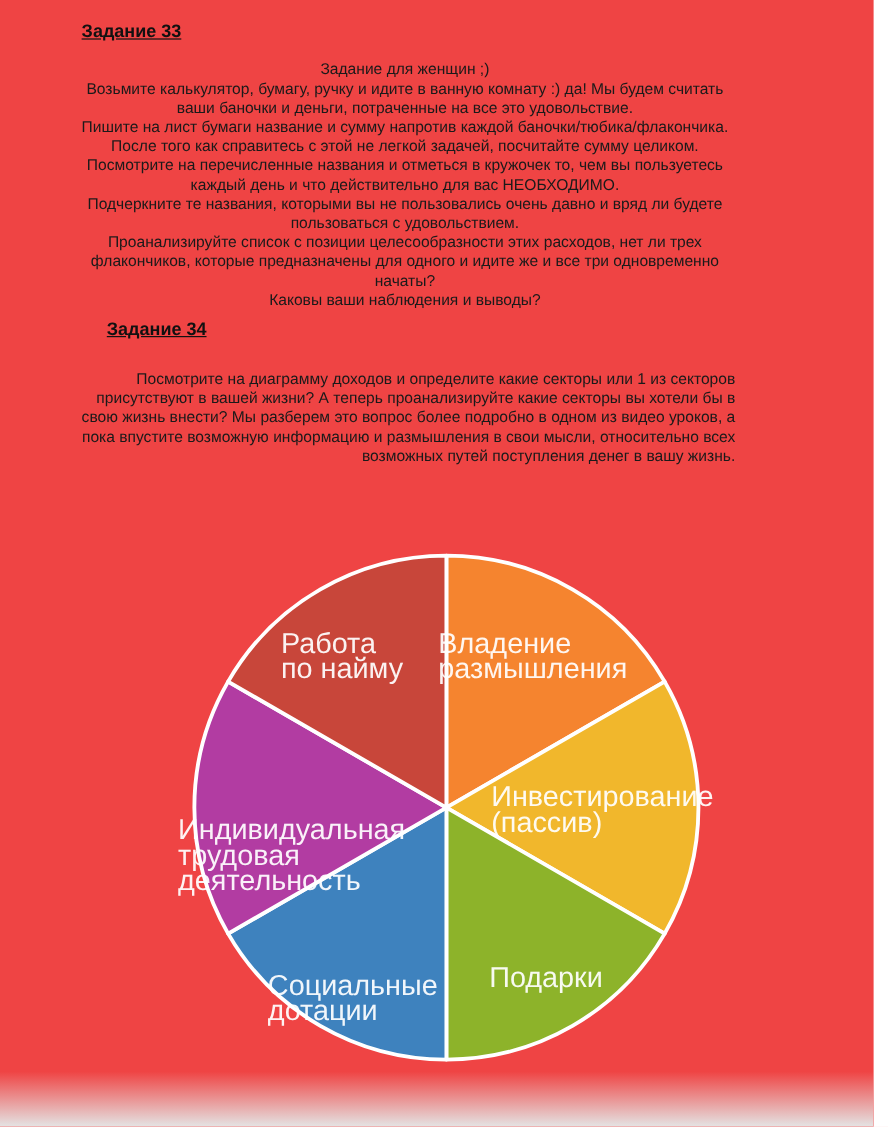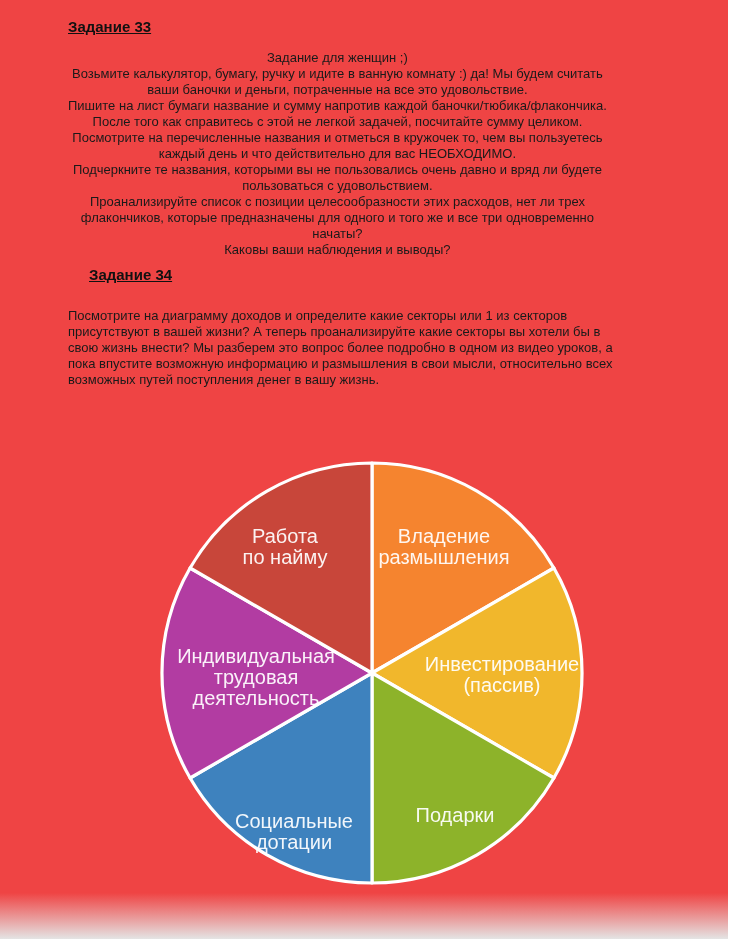--- a/index.html
+++ b/index.html
@@ -24,32 +24,32 @@
   #h33 { top: 18px; }
   #h34 { top: 266px; margin-left: 21px; }
   .body-block {
     position: absolute;
     left: 68px;
     font-size: 13px;
     line-height: 16px;
     color: #1a1a1a;
   }
   #b33 { top: 50px; text-align: center; }
-  #b34 { top: 308px; }
+  #b34 { top: 308px; text-align: right; }
   .text-line { white-space: pre; }
   #pie-svg {
     position: absolute;
     left: 0; top: 0;
     width: 740px; height: 939px;
   }
   .slice-label {
     position: absolute;
     transform: translate(-50%, -50%);
-    text-align: center;
-    font-size: 20px;
+    text-align: left;
+    font-size: 24px;
     line-height: 21px;
     color: rgba(255,255,255,0.93);
     white-space: pre;
   }
   .bottom-fade {
     position: absolute;
     left: 0; right: 0; bottom: 0;
     height: 46px;
     background: linear-gradient(to bottom, rgba(229,229,229,0) 0%, #e4e4e4 100%);
   }
@@ -65,21 +65,21 @@
       <div class="text-line">Задание для женщин ;)</div>
       <div class="text-line">Возьмите калькулятор, бумагу, ручку и идите в ванную комнату :) да! Мы будем считать</div>
       <div class="text-line">ваши баночки и деньги, потраченные на все это удовольствие.</div>
       <div class="text-line">Пишите на лист бумаги название и сумму напротив каждой баночки/тюбика/флакончика.</div>
       <div class="text-line">После того как справитесь с этой не легкой задачей, посчитайте сумму целиком.</div>
       <div class="text-line">Посмотрите на перечисленные названия и отметься в кружочек то, чем вы пользуетесь</div>
       <div class="text-line">каждый день и что действительно для вас НЕОБХОДИМО.</div>
       <div class="text-line">Подчеркните те названия, которыми вы не пользовались очень давно и вряд ли будете</div>
       <div class="text-line">пользоваться с удовольствием.</div>
       <div class="text-line">Проанализируйте список с позиции целесообразности этих расходов, нет ли трех</div>
-      <div class="text-line">флакончиков, которые предназначены для одного и того же и все три одновременно</div>
+      <div class="text-line">флакончиков, которые предназначены для одного и идите же и все три одновременно</div>
       <div class="text-line">начаты?</div>
       <div class="text-line">Каковы ваши наблюдения и выводы?</div>
     </div>
 
   <h2 class="task-heading" id="h34">Задание 34</h2>
 
   <div class="body-block" id="b34">
       <div class="text-line">Посмотрите на диаграмму доходов и определите какие секторы или 1 из секторов</div>
       <div class="text-line">присутствуют в вашей жизни? А теперь проанализируйте какие секторы вы хотели бы в</div>
       <div class="text-line">свою жизнь внести? Мы разберем это вопрос более подробно в одном из видео уроков, а</div>
@@ -94,19 +94,19 @@
       <path d="M 372 673 L 372 883 A 210 210 0 0 1 190.1 778 Z" fill="#3E82BE" stroke="#ffffff" stroke-width="3.2" stroke-linejoin="round"></path>
       <path d="M 372 673 L 190.1 778 A 210 210 0 0 1 190.1 568 Z" fill="#B23CA2" stroke="#ffffff" stroke-width="3.2" stroke-linejoin="round"></path>
       <path d="M 372 673 L 190.1 568 A 210 210 0 0 1 372 463 Z" fill="#C8463A" stroke="#ffffff" stroke-width="3.2" stroke-linejoin="round"></path>
     </svg>
 
   <div id="pie-labels">
       <div class="slice-label" style="left: 444px; top: 547px;"><div>Владение</div><div>размышления</div></div>
       <div class="slice-label" style="left: 502px; top: 675px;"><div>Инвестирование</div><div>(пассив)</div></div>
       <div class="slice-label" style="left: 455px; top: 791px; margin-top: 24px;"><div>Подарки</div></div>
       <div class="slice-label" style="left: 294px; top: 808px; margin-top: 24px;"><div>Социальные</div><div>дотации</div></div>
-      <div class="slice-label" style="left: 243px; top: 677px; margin-left: 13px;"><div>Индивидуальная</div><div>трудовая</div><div>деятельность</div></div>
+      <div class="slice-label" style="left: 243px; top: 713px;"><div>Индивидуальная</div><div>трудовая</div><div>деятельность</div></div>
       <div class="slice-label" style="left: 285px; top: 547px;"><div>Работа</div><div>по найму</div></div>
     </div>
 
   <div class="bottom-fade"></div>
 
 </div>
 
 </body></html>

